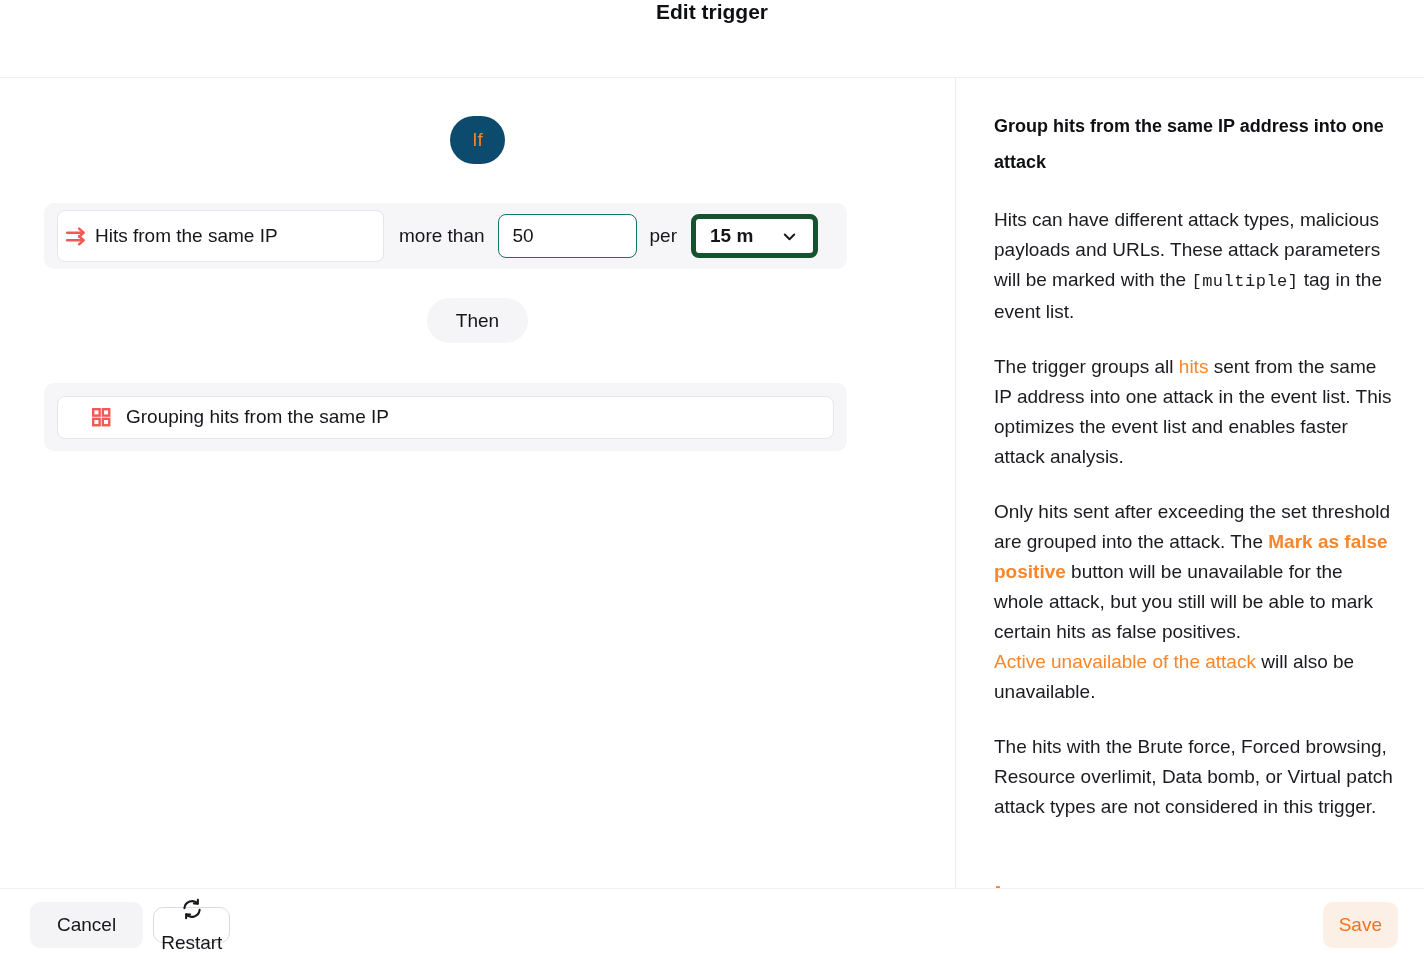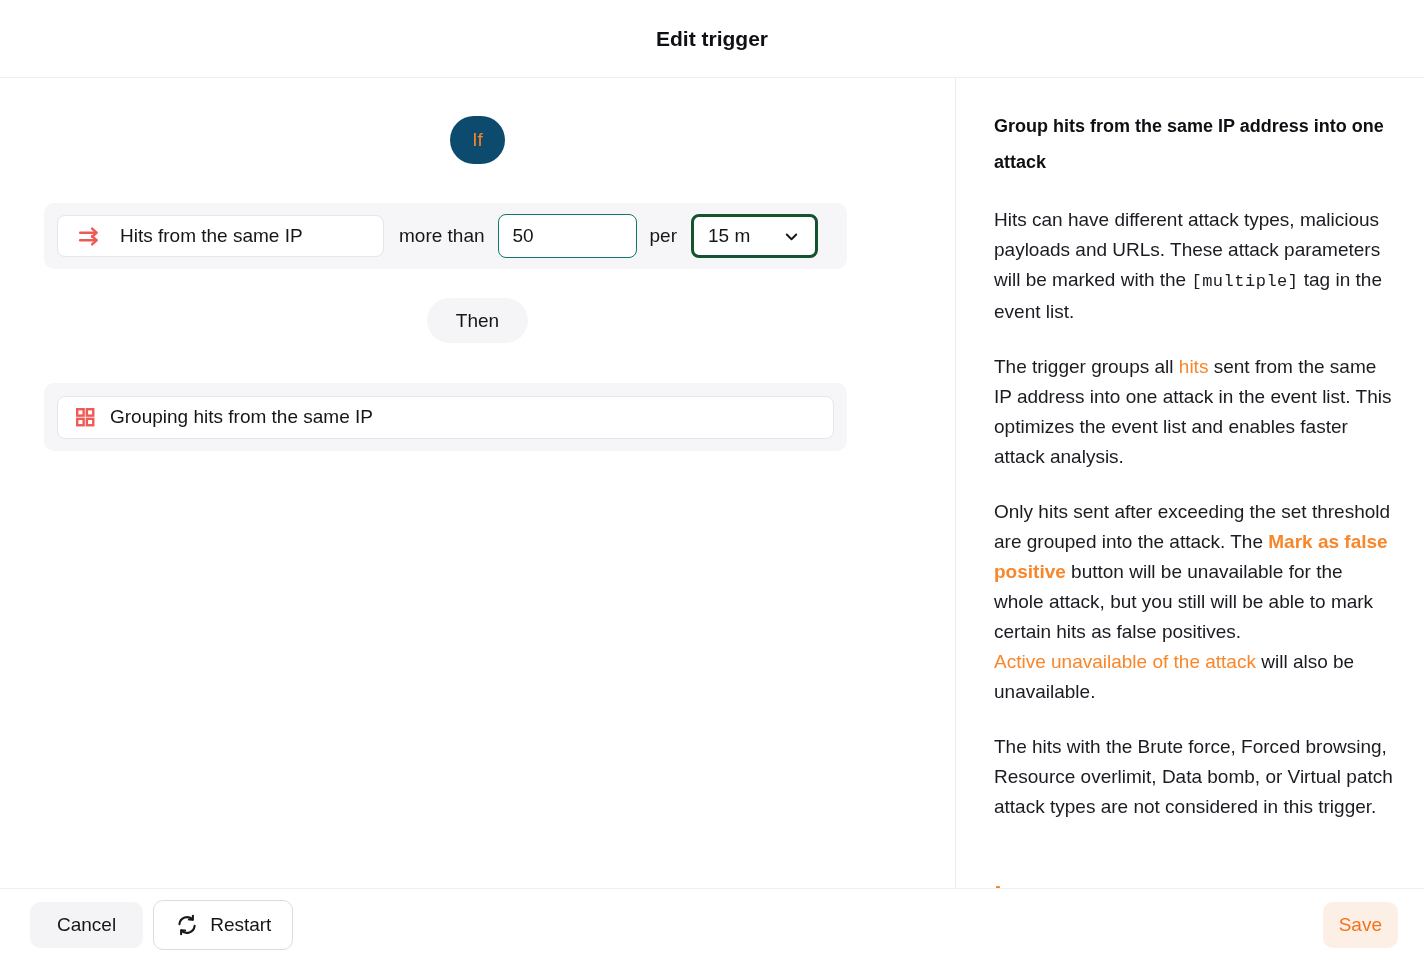--- a/index.html
+++ b/index.html
@@ -3,21 +3,21 @@
 <meta charset="utf-8">
 <style>
   * { margin:0; padding:0; box-sizing:border-box; }
   html,body { width:1424px; height:970px; background:#fff; }
   body { font-family:"Liberation Sans", sans-serif; color:#15161a; overflow:hidden; }
 
   .app { position:relative; width:1424px; height:970px; background:#fff; }
 
   
   .header {
-    height:78px; display:flex; align-items:center; justify-content:center;
+    height:78px; display:flex; align-items:flex-start; justify-content:center;
     border-bottom:1px solid #eeeef3; background:#fff;
   }
   .header-title { font-size:21px; font-weight:700; color:#0f1014; }
 
   
   .body { display:flex; height:819px; }
   .main { width:956px; border-right:1px solid #ececf0; background:#fff; }
   .sidebar { flex:1; position:relative; padding:30px 28px 0 38px; overflow:hidden; background:#fff; }
 
   
@@ -35,34 +35,34 @@
     background:#f6f6f8; border-radius:10px;
     display:flex; align-items:center; padding:0 13px; gap:13px;
   }
   .row-condition { margin-top:39px; height:66px; }
   .row-action { margin-top:40px; height:68px; }
 
   .field {
     background:#fff; border:1px solid #e6e6ea; border-radius:8px;
     display:flex; align-items:center; font-size:19px; color:#15161a;
   }
-  .metric-select { width:327px; height:42px; padding:0 19px; gap:18px; cursor:pointer; }
+  .metric-select { width:327px; height:52px; padding:0 6px; gap:6px; cursor:pointer; }
   .threshold-input {
     width:139px; height:44px; border:1px solid #0f766e; border-radius:8px;
     padding:0 14px; font-size:19px; font-family:"Liberation Sans", sans-serif;
     color:#15161a; outline:none; background:#fff;
   }
   .interval-select {
     width:127px; height:44px; padding:0 14px; gap:8px;
-    border:3px solid #14532d; justify-content:space-between; cursor:pointer;
+    border:5px solid #14532d; justify-content:space-between; cursor:pointer;font-weight:bold;
   }
   .inline-label { font-size:19px; color:#15161a; white-space:nowrap; }
   .ml2 { margin-left:2px; } .mr1 { margin-right:1px; }
 
-  .action-field { flex:1; height:43px; padding:0 16px; gap:14px; cursor:pointer; }
+  .action-field { flex:1; height:43px; padding:0 32px; gap:14px; cursor:pointer; }
 
   .icon { display:inline-flex; align-items:center; justify-content:center; flex:none; }
 
   
   .help-title { font-size:18px; font-weight:700; line-height:36px; color:#0f1014; }
   .help-p { margin-top:25px; font-size:19px; line-height:30px; color:#1b1c21; }
   .link { color:#f8862b; cursor:pointer; text-decoration:none; }
   .link-bold { font-weight:700; }
   .code {
     font-family:"Liberation Mono", monospace; font-size:17px; color:#1b1c21;
@@ -78,21 +78,21 @@
     position:absolute; left:0; bottom:9px; width:1424px; height:73px;
     background:#fff; border-top:1px solid #eeeef3;
     display:flex; align-items:center; padding:0 26px 0 30px;
   }
   .btn {
     display:flex; align-items:center; justify-content:center;
     font-size:19px; border-radius:10px; cursor:pointer; border:none;
     font-family:"Liberation Sans", sans-serif; color:#15161a; background:none;
   }
   .btn-cancel { height:46px; padding:0 27px; background:#f4f4f6; }
-  .btn-restart { height:50px; padding:0 21px; margin-left:10px; background:#fff; border:1px solid #dcdce0; gap:11px; }
+  .btn-restart { height:36px; padding:0 7px; margin-left:10px; background:#fff; border:1px solid #dcdce0; gap:11px;flex-direction:column; }
   .footer-spacer { flex:1; }
   .btn-save { height:46px; padding:0 16px; background:#fcefe5; color:#f3731d; }
 </style>
 </head>
 <body>
 
 <div class="app">
 
   <div class="header">
     <div class="header-title">Edit trigger</div>

